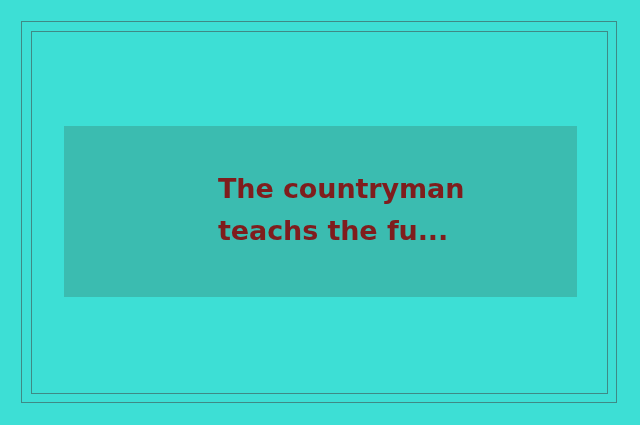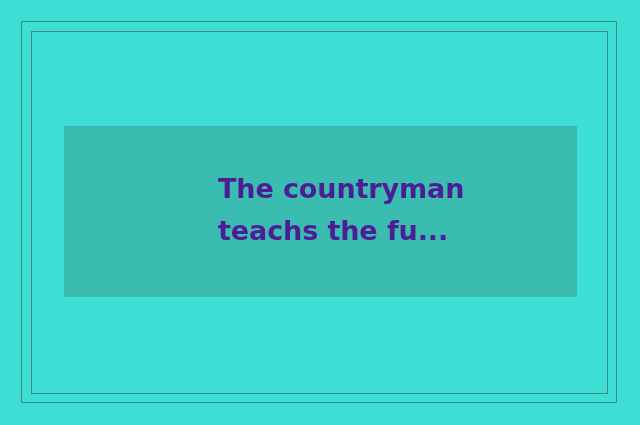--- a/index.html
+++ b/index.html
@@ -53,21 +53,21 @@
     height: 171px;
     background: #3bbcb0;
     box-sizing: border-box;
   }
 
   #caption-text {
     position: absolute;
     left: 154px;
     top: 42px;
     width: 340px;
-    color: #4c1d95;
+    color: #7f1d1d;
     font-size: 27px;
     font-weight: bold;
     line-height: 42px;
     letter-spacing: -0.1px;
     white-space: pre-line;
   }
 </style>
 </head>
 <body>
 

